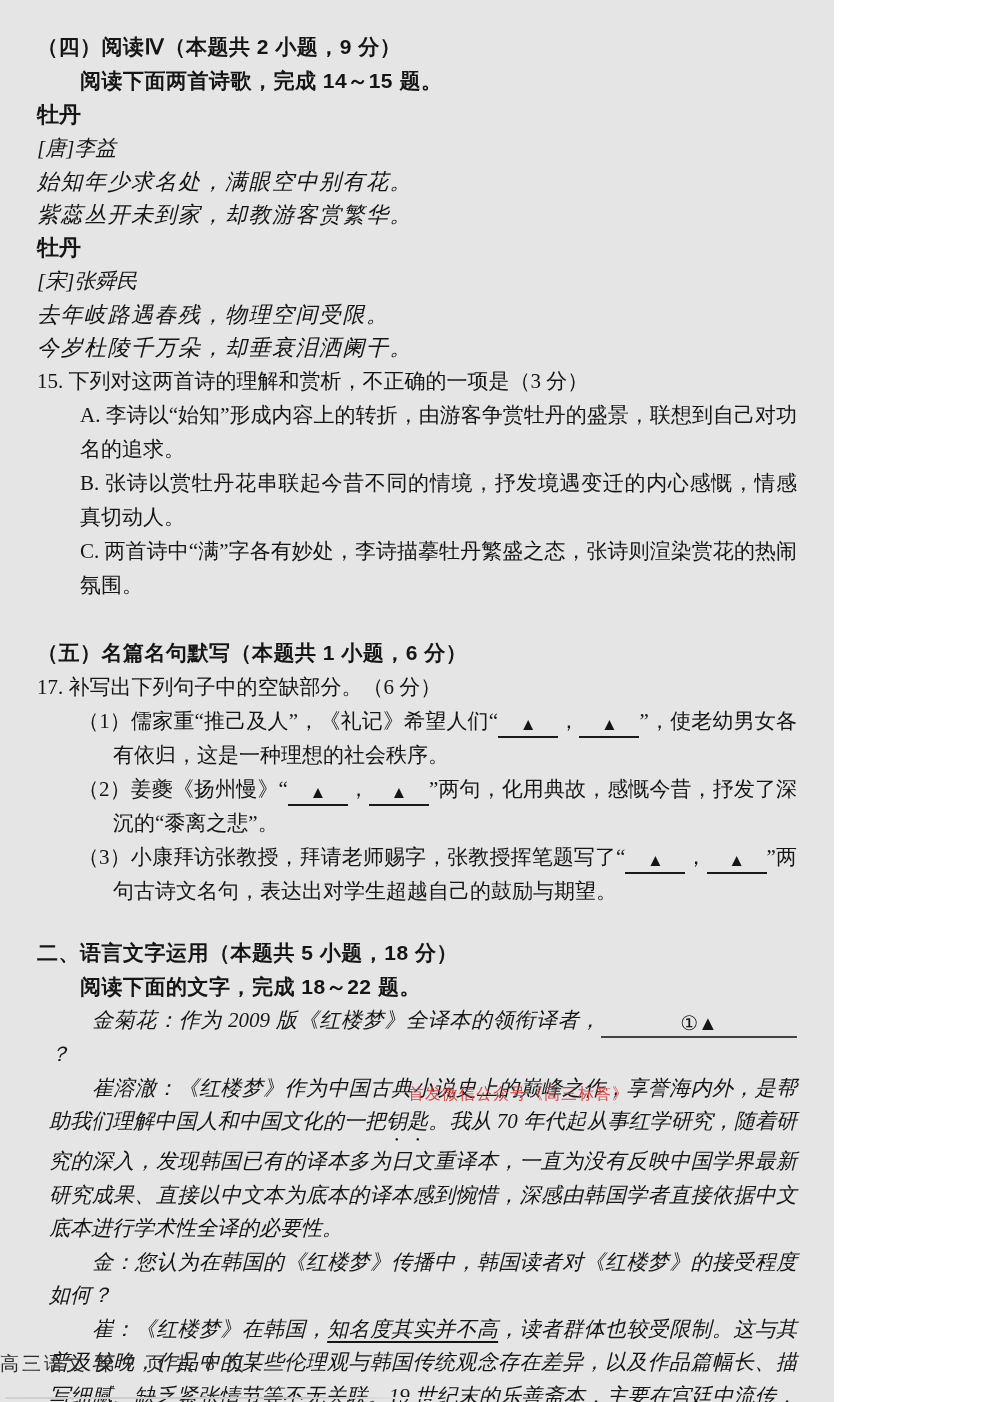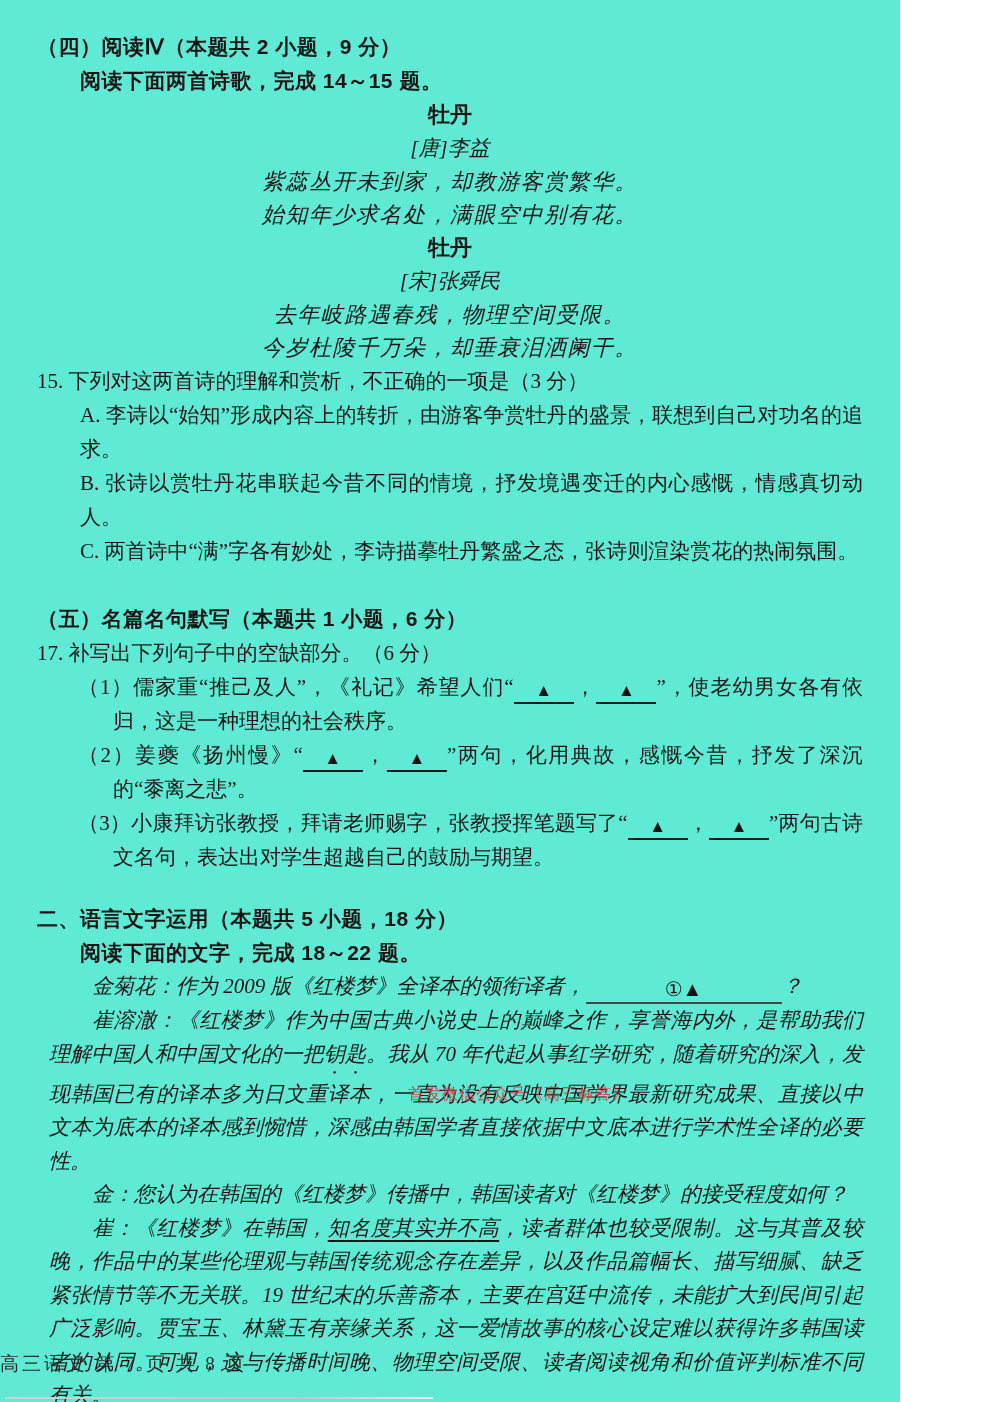--- a/index.html
+++ b/index.html
@@ -1,35 +1,35 @@
 <!DOCTYPE html>
 <html><head>
 <meta charset="utf-8">
 <style>
   * { box-sizing: border-box; }
   html, body { margin: 0; padding: 0; background: #ffffff; }
   .page {
     position: relative;
-    width: 900px;
+    width: 834px;
     height: 1402px;
-    background: #5eead4;
+    background: #e5e5e5;
     color: #151515;
     font-family: "Liberation Serif", serif;
     font-size: 21px;
     overflow: hidden;
     padding: 30px 37px 0 37px;
   }
   .hd {
     font-family: "Liberation Sans", sans-serif;
     font-weight: 700;
     line-height: 34px;
     letter-spacing: 0.5px;
   }
   .hd-indent { padding-left: 43px; }
-  .poem-block { text-align: center; }
+  .poem-block { text-align: left; }
   .poem-title {
     font-family: "Liberation Sans", sans-serif;
     font-weight: 700;
     font-size: 22px;
     line-height: 34px;
   }
   .poem-author { line-height: 33px; }
   .poem-line {
     font-style: italic;
     font-size: 22px;
@@ -111,22 +111,22 @@
 <body>
 
 <div class="page">
 
   <div class="hd">（四）阅读Ⅳ（本题共 2 小题，9 分）</div>
   <div class="hd hd-indent">阅读下面两首诗歌，完成 14～15 题。</div>
 
   <div class="poem-block">
     <div class="poem-title">牡丹</div>
     <div class="poem-author kai">[唐]李益</div>
+    <div class="poem-line">始知年少求名处，满眼空中别有花。</div>
     <div class="poem-line">紫蕊丛开未到家，却教游客赏繁华。</div>
-    <div class="poem-line">始知年少求名处，满眼空中别有花。</div>
     <div class="poem-title">牡丹</div>
     <div class="poem-author kai">[宋]张舜民</div>
     <div class="poem-line">去年岐路遇春残，物理空间受限。</div>
     <div class="poem-line">今岁杜陵千万朵，却垂衰泪洒阑干。</div>
   </div>
 
   <div class="stem">15. 下列对这两首诗的理解和赏析，不正确的一项是（3 分）</div>
   <div class="opt">A. 李诗以“始知”形成内容上的转折，由游客争赏牡丹的盛景，联想到自己对功名的追求。</div>
   <div class="opt">B. 张诗以赏牡丹花串联起今昔不同的情境，抒发境遇变迁的内心感慨，情感真切动人。</div>
   <div class="opt">C. 两首诗中“满”字各有妙处，李诗描摹牡丹繁盛之态，张诗则渲染赏花的热闹氛围。</div>

